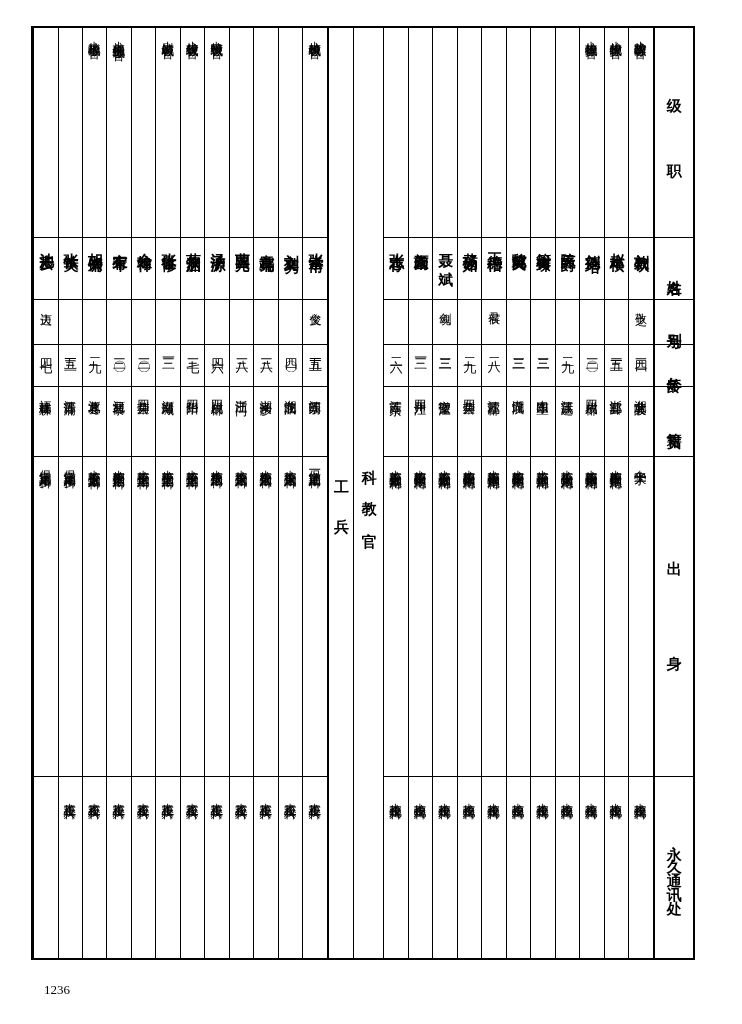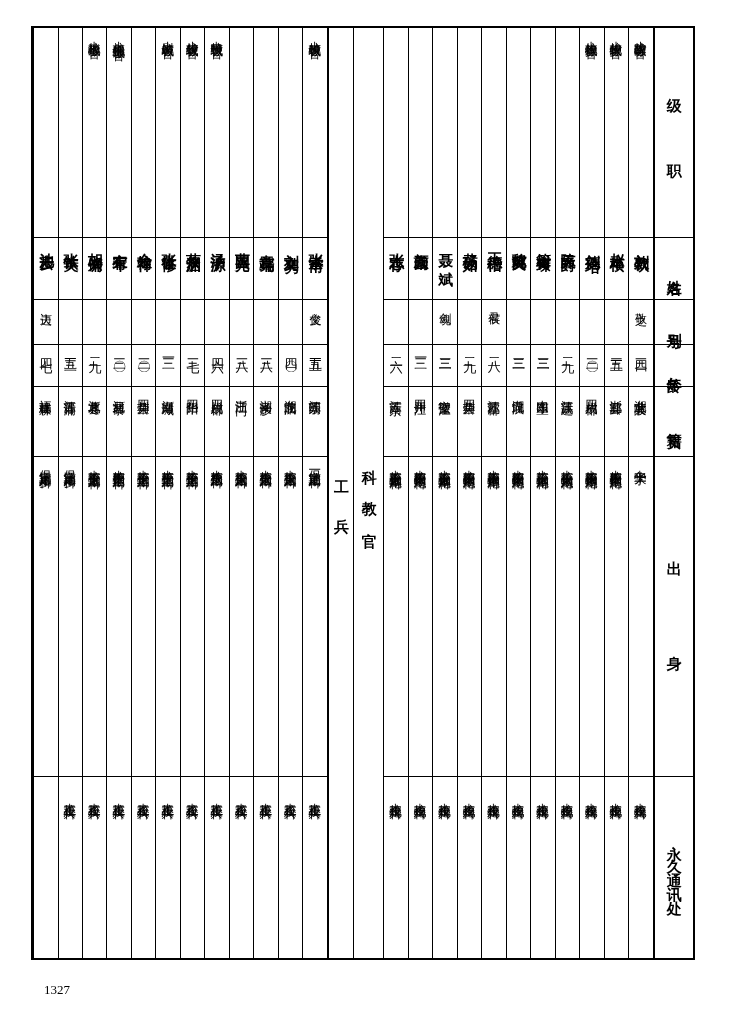--- a/index.html
+++ b/index.html
@@ -677,13 +677,13 @@
           <span class="v">保定第三期步科</span>
         </div>
         <div class="cell addr">
           <span class="v"></span>
         </div>
       </div>
     </div>
 
 </div>
 
-<div id="pageno">1327</div>
+<div id="pageno">1236</div>
 
 </body></html>

